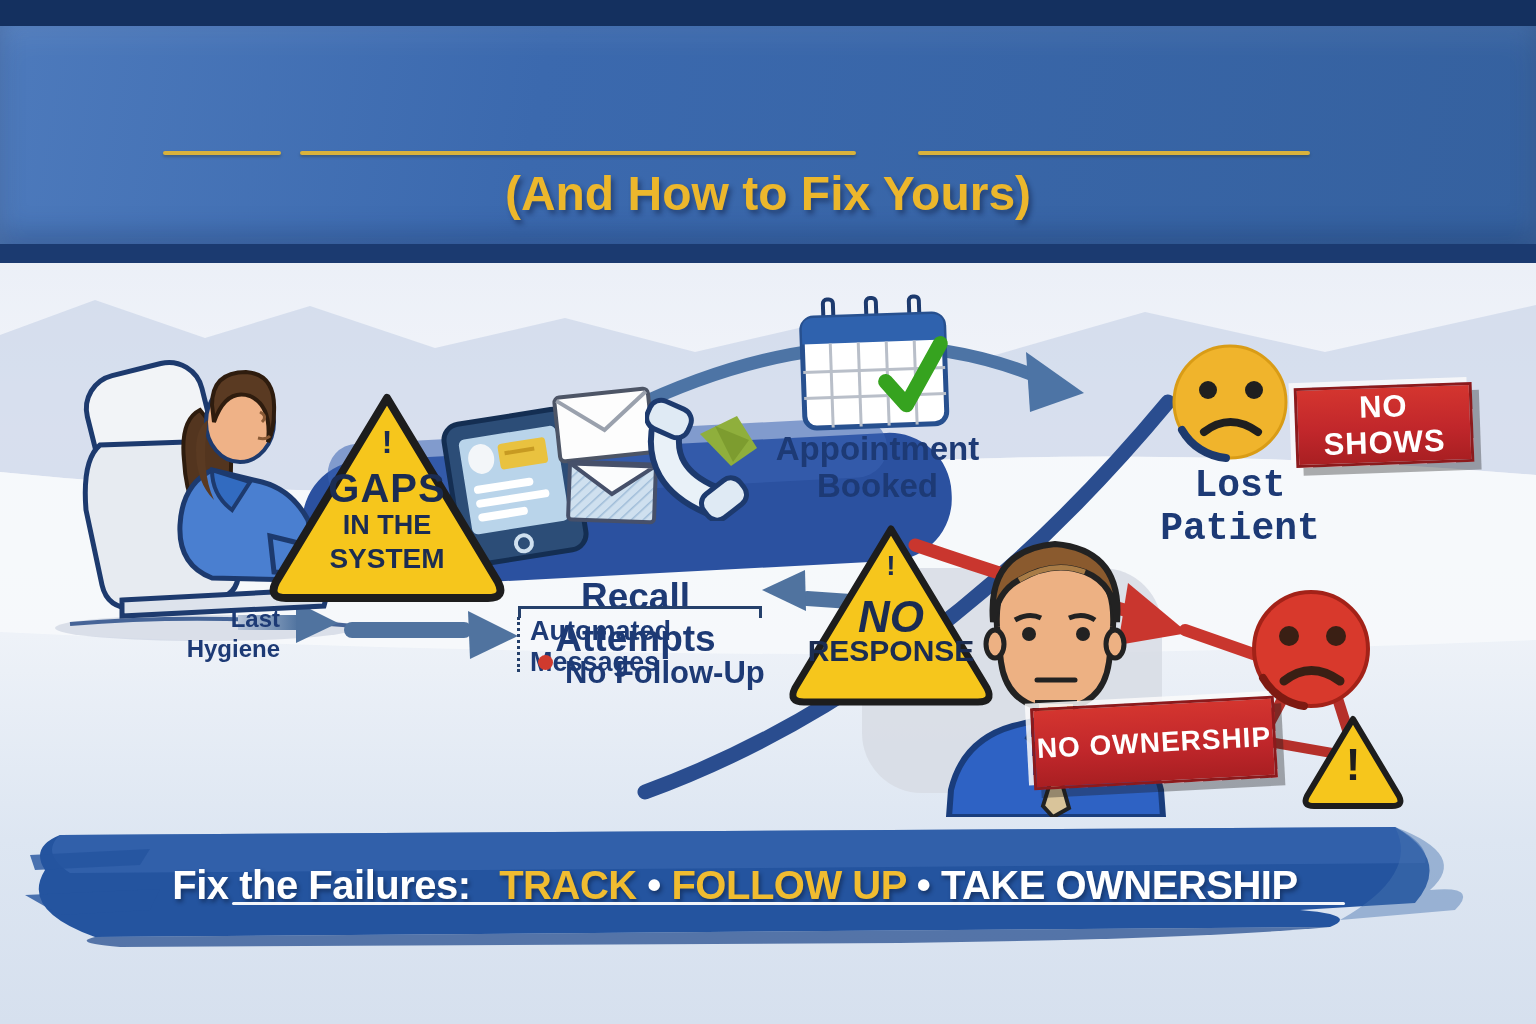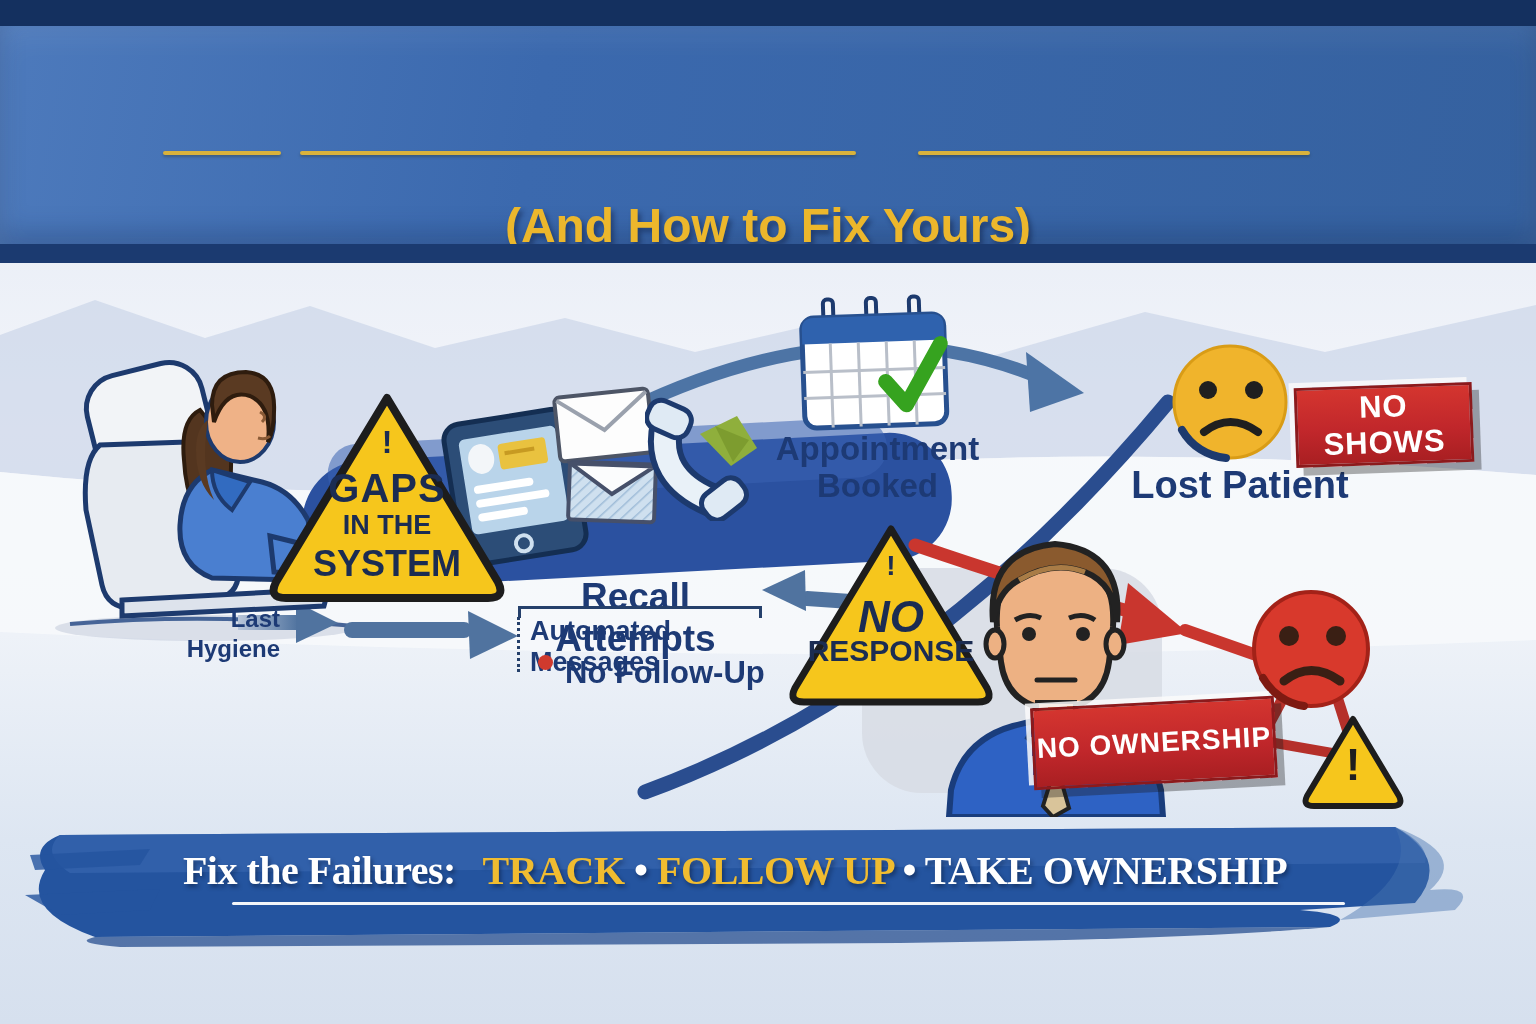--- a/index.html
+++ b/index.html
@@ -13,49 +13,49 @@
   .header .banner{position:absolute;left:0;top:26px;width:1536px;height:220px;
     background:linear-gradient(100deg,#4d7abc 0%,#3b69ae 35%,#35619f 100%);
     box-shadow:inset 0 10px 30px rgba(255,255,255,.08), inset 0 -14px 24px rgba(10,30,70,.25);}
   .header .bottomstrip{position:absolute;left:0;top:244px;width:1536px;height:19px;background:#1b3a70;}
   .title-row{position:absolute;left:0;top:48px;width:1536px;text-align:center;color:#ffffff;
     font-size:84px;letter-spacing:-2px;text-shadow:4px 5px 8px rgba(10,25,60,.45);white-space:nowrap;}
   .title-row .emph{font-size:112px;vertical-align:-6px;margin-left:14px;}
   .t-underline{position:absolute;top:151px;height:4px;background:#d9b23c;border-radius:2px;box-shadow:0 2px 3px rgba(40,40,10,.3);}
   .u1{left:163px;width:118px;} .u2{left:300px;width:556px;} .u3{left:918px;width:392px;}
   .subtitle-row{position:absolute;left:0;top:166px;width:1536px;text-align:center;color:#ecb72c;
-    font-size:48px;letter-spacing:0px;text-shadow:3px 4px 5px rgba(10,25,60,.45);margin-top:32px;}
+    font-size:48px;letter-spacing:0px;text-shadow:3px 4px 5px rgba(10,25,60,.45);}
   
   .layer{position:absolute;left:0;top:0;width:1536px;height:1024px;}
   .z-bg{z-index:1;} .z-arrow{z-index:3;} .z-icon{z-index:5;}
   .abs{position:absolute;}
   
   .navy{color:#1d3a75;}
   .last-visit{left:80px;top:604px;width:200px;text-align:right;font-size:24px;line-height:1.25;z-index:8;}
   .gaps-box{left:262px;top:388px;width:250px;height:218px;z-index:7;}
   .tri-text{position:absolute;left:0;width:100%;text-align:center;color:#1b2c52;}
   .recall-title{left:498px;top:576px;width:275px;text-align:center;font-size:37px;z-index:8;}
   .recall-rule{left:518px;top:606px;width:238px;height:9px;border-top:3px solid #25406b;border-left:3px solid #25406b;border-right:3px solid #25406b;z-index:8;}
   .recall-dotted{left:517px;top:617px;height:55px;width:0;border-left:3px dotted #25406b;z-index:8;}
   .recall-item1{left:530px;top:616px;width:240px;font-size:27px;z-index:8;}
   .recall-item2{left:538px;top:655px;width:240px;font-size:31px;z-index:8;display:flex;align-items:flex-start;gap:12px;}
   .red-dot{display:inline-block;width:15px;height:15px;border-radius:50%;background:#d03a2e;}
   .appt-label{left:770px;top:420px;width:215px;text-align:center;font-size:33px;line-height:1.12;z-index:8;margin-top:11px;}
-  .lost-label{left:1115px;top:464px;width:250px;text-align:center;font-size:38px;z-index:8;}
+  .lost-label{left:1115px;top:464px;width:250px;text-align:center;font-size:38px;z-index:8;font-family:Liberation Mono, monospace;}
   
   .badge{position:absolute;background:linear-gradient(180deg,#d4352f 0%,#c1272b 55%,#a91f22 100%);
     color:#ffffff;text-align:center;border:3px solid #8c1a1c;
     box-shadow:-5px -5px 0 rgba(250,250,250,.85),7px 8px 0 rgba(25,25,25,.35);
     display:flex;align-items:center;justify-content:center;letter-spacing:1px;z-index:9;}
   .no-shows{left:1295px;top:385px;width:172px;height:74px;font-size:31px;transform:rotate(-2deg);}
   .no-ownership{left:1032px;top:702px;width:238px;height:76px;font-size:28px;transform:rotate(-3deg);}
   
   .footer{position:absolute;left:0;top:815px;width:1536px;height:150px;z-index:30;}
-  .footer-text{position:absolute;left:0;top:32px;width:1470px;text-align:center;font-size:40px;letter-spacing:-.5px;white-space:nowrap;
-    text-shadow:2px 3px 4px rgba(5,15,40,.45);font-family:Liberation Serif, serif;}
+  .footer-text{position:absolute;left:0;top:48px;width:1470px;text-align:center;font-size:40px;letter-spacing:-.5px;white-space:nowrap;
+    text-shadow:2px 3px 4px rgba(5,15,40,.45);}
   .footer-text .w{color:#ffffff;} .footer-text .g{color:#f0bc30;}
   .footer-text .sp{display:inline-block;width:18px;}
   .footer-line{position:absolute;left:232px;top:87px;width:1113px;height:3px;background:#ffffff;opacity:.95;border-radius:2px;}
 </style>
 </head>
 <body>
 
 <div class="stage">
 
   <svg class="layer z-bg" viewBox="0 0 1536 1024">
@@ -146,21 +146,21 @@
     <path d="M196,88 q8,2 12,-2" stroke="#8a5a36" stroke-width="3" fill="none"></path>
   </svg>
 
   <div class="abs gaps-box">
     <svg width="250" height="218" viewBox="0 0 250 218" style="position:absolute;left:0;top:0;">
       <path d="M125,10 L236,194 Q244,210 226,210 L24,210 Q6,210 14,194 Z" fill="#f6c61c" stroke="#1d1d1d" stroke-width="8" stroke-linejoin="round"></path>
     </svg>
     <div class="tri-text" style="top:36px;font-size:32px;">!</div>
     <div class="tri-text" style="top:122px;font-size:27px;">IN THE</div>
     <div class="tri-text" style="top:78px;font-size:40px;letter-spacing:1px;">GAPS</div>
-    <div class="tri-text" style="top:155px;font-size:36px;">SYSTEM</div>
+    <div class="tri-text" style="top:155px;font-size:28px;">SYSTEM</div>
   </div>
 
   <svg class="abs z-icon" style="left:446px;top:412px;transform:rotate(-9deg);" width="138" height="150" viewBox="0 0 138 150">
     <rect x="6" y="4" width="126" height="142" rx="16" fill="#2c4d77" stroke="#142e52" stroke-width="5"></rect>
     <rect x="20" y="20" width="98" height="96" rx="6" fill="#b9d4ea"></rect>
     <ellipse cx="40" cy="42" rx="13" ry="15" fill="#f3f6f9"></ellipse>
     <rect x="58" y="30" width="48" height="26" rx="4" fill="#e9c23f"></rect>
     <rect x="64" y="38" width="30" height="4" fill="#c79a22"></rect>
     <rect x="28" y="68" width="60" height="8" rx="4" fill="#ffffff"></rect>
     <rect x="28" y="82" width="74" height="8" rx="4" fill="#ffffff"></rect>

